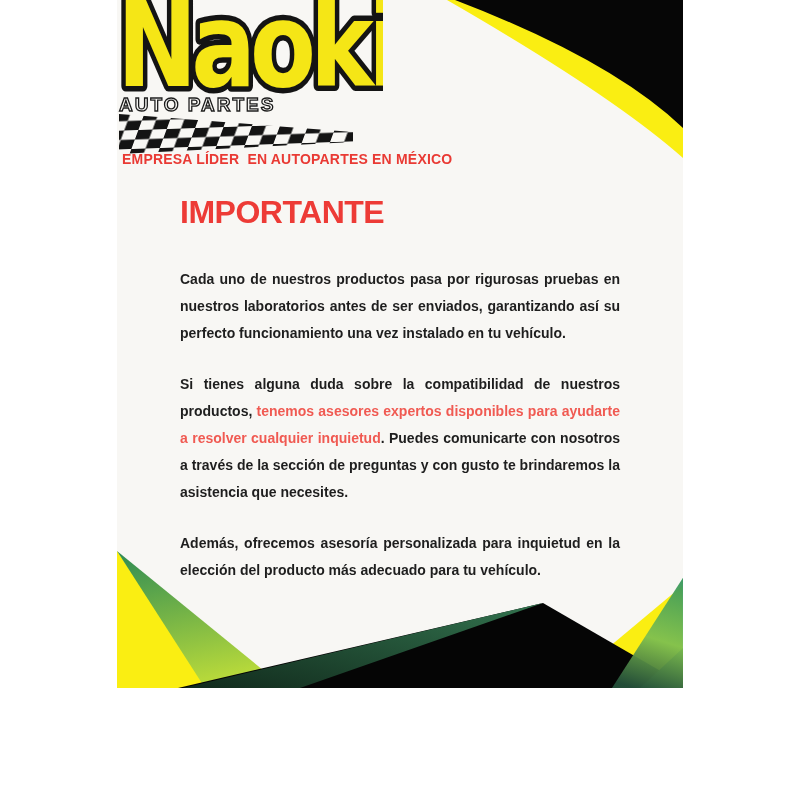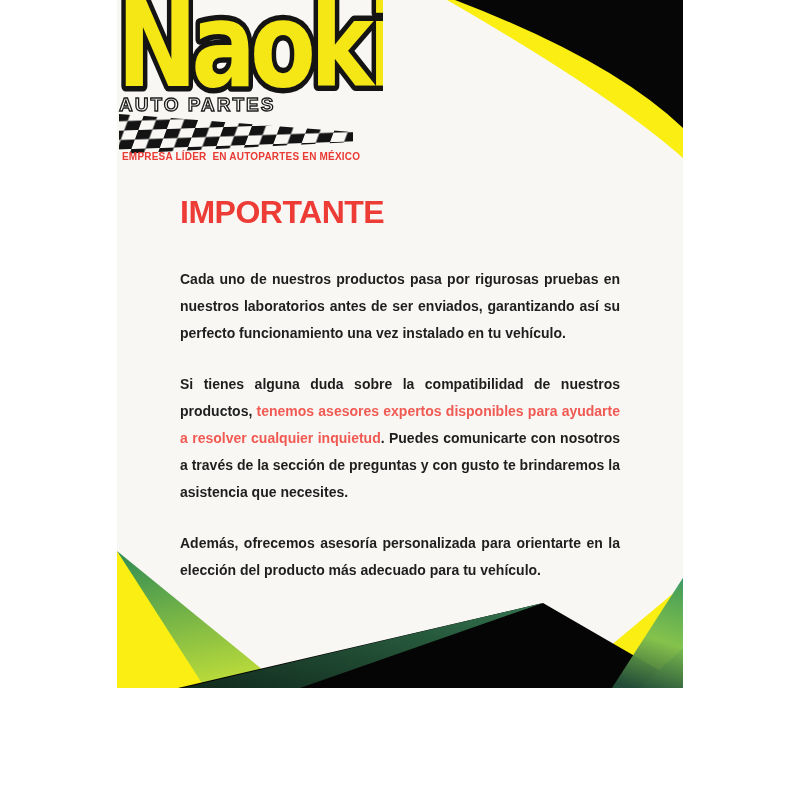--- a/index.html
+++ b/index.html
@@ -11,21 +11,21 @@
     position:absolute;left:117px;top:0;width:566px;height:688px;
     background:#f8f7f4;overflow:hidden;
   }
   svg{display:block;}
   .corner-svg{position:absolute;top:0;left:0;width:566px;height:170px;}
   .logo-svg{position:absolute;top:-2px;left:-4px;width:270px;height:112px;}
   .subtitle-svg{position:absolute;top:92px;left:0;width:220px;height:26px;}
   .flag-svg{position:absolute;top:112px;left:0;width:238px;height:44px;}
   .tagline{
     position:absolute;left:5px;top:151px;
-    font-size:10px;font-weight:bold;letter-spacing:.2px;
+    font-size:14px;font-weight:bold;letter-spacing:.2px;
     color:#E93A34;white-space:pre;
   }
   .content{position:absolute;left:63px;top:196px;width:440px;}
   .heading{
     font-size:32px;line-height:32px;font-weight:bold;letter-spacing:-.5px;
     color:#ED3B36;margin:0 0 38px 0;
   }
   .content p{
     margin:0 0 24px 0;
     font-size:14px;line-height:27px;font-weight:bold;
@@ -61,21 +61,21 @@
     </defs>
     <polygon points="2,2 236,20 236,30 2,42" fill="url(#chk)"></polygon>
   </svg>
 
   <div class="tagline">EMPRESA LÍDER  EN AUTOPARTES EN MÉXICO</div>
 
   <div class="content">
     <div class="heading">IMPORTANTE</div>
     <p>Cada uno de nuestros productos pasa por rigurosas pruebas en nuestros laboratorios antes de ser enviados, garantizando así su perfecto funcionamiento una vez instalado en tu vehículo.</p>
     <p><span>Si tienes alguna duda sobre la compatibilidad de nuestros productos, </span><span class="red-inline">tenemos asesores expertos disponibles para ayudarte a resolver cualquier inquietud</span><span>. Puedes comunicarte con nosotros a través de la sección de preguntas y con gusto te brindaremos la asistencia que necesites.</span></p>
-    <p>Además, ofrecemos asesoría personalizada para orientarte en la elección del producto más adecuado para tu vehículo.</p>
+    <p>Además, ofrecemos asesoría personalizada para inquietud en la elección del producto más adecuado para tu vehículo.</p>
   </div>
 
   <svg class="bottom-svg" viewBox="0 0 566 150">
     <defs>
       <linearGradient id="gradLeftGreen" x1="0" y1="0" x2="0.25" y2="1">
         <stop offset="0" stop-color="#2E8B54"></stop>
         <stop offset="1" stop-color="#B5D83B"></stop>
       </linearGradient>
       <linearGradient id="gradStripe" x1="1" y1="0" x2="0" y2="1">
         <stop offset="0" stop-color="#33744F"></stop>

